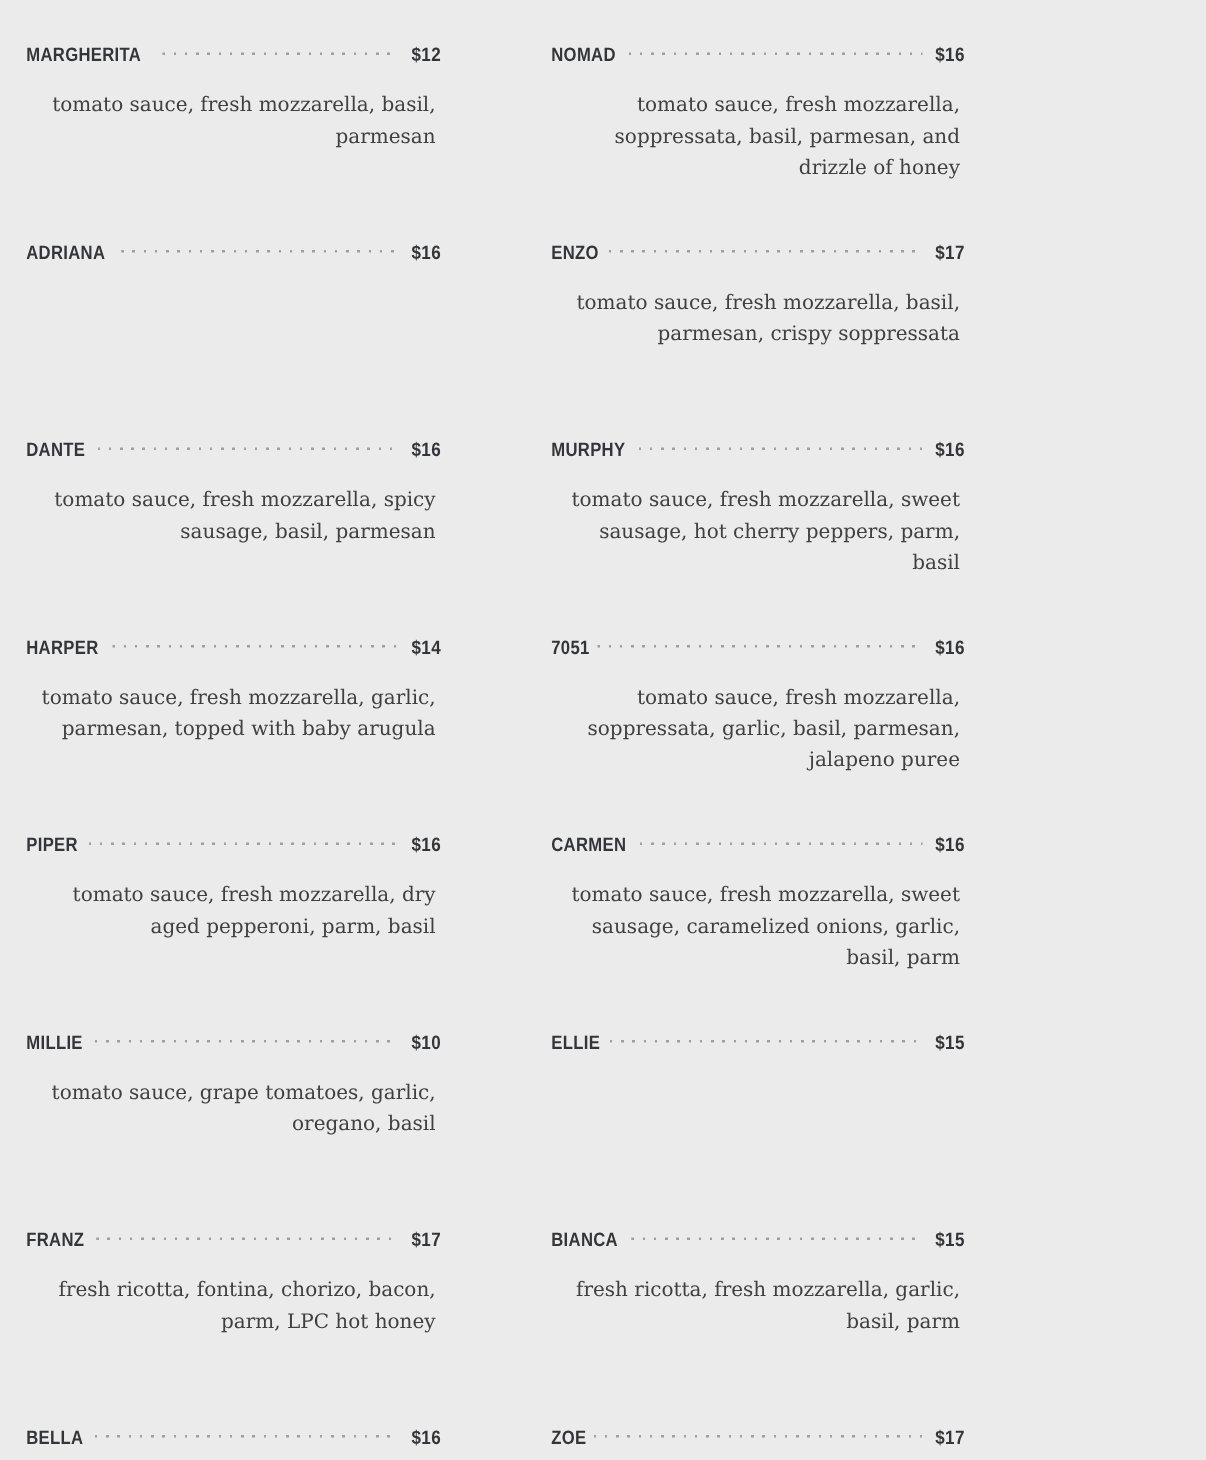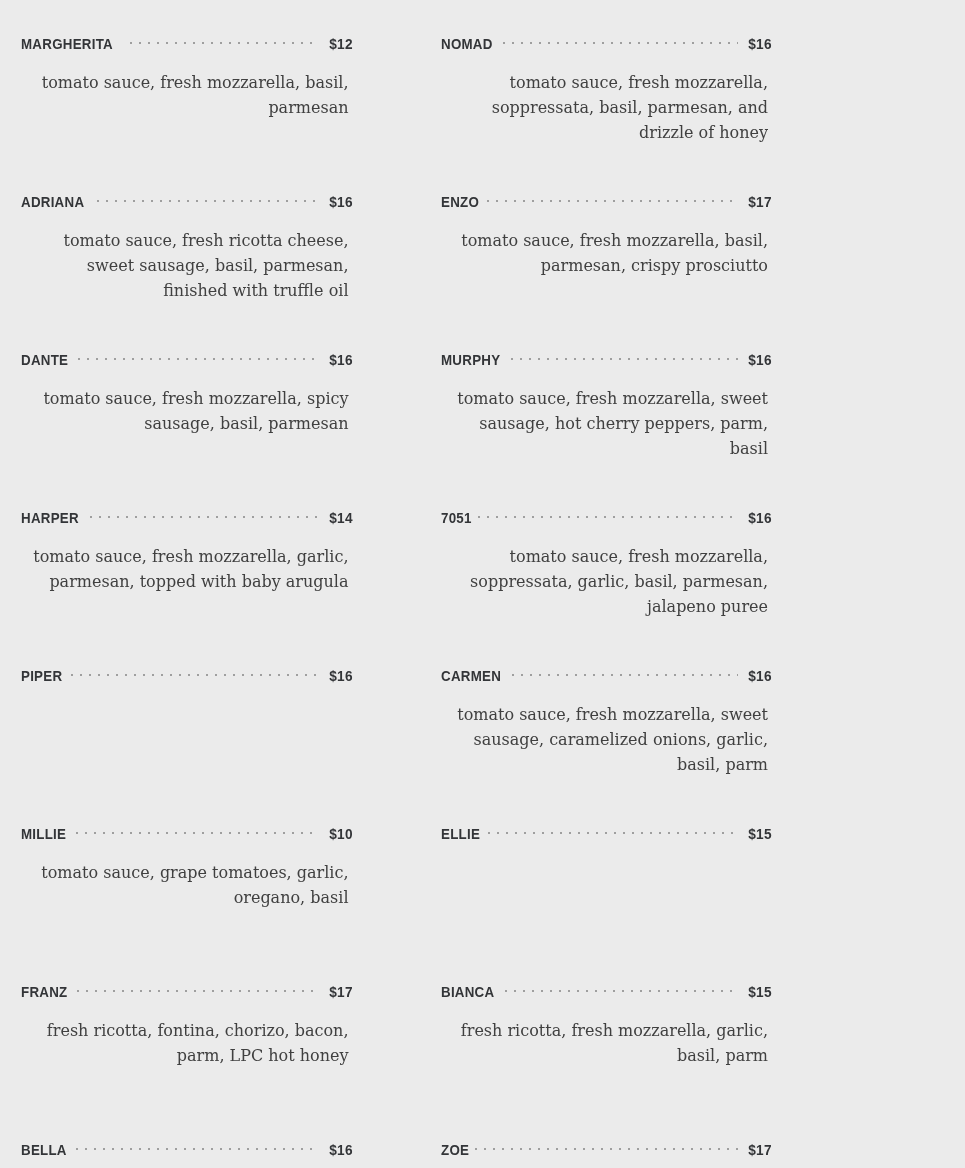--- a/index.html
+++ b/index.html
@@ -77,21 +77,20 @@
     </div>
     <p class="item-desc">tomato sauce, fresh mozzarella, basil, parmesan</p>
   </div>
 
   <div class="item">
     <div class="item-head">
       <span class="item-name">ADRIANA</span>
       <span class="leader"></span>
       <span class="item-price">$16</span>
     </div>
-    <p class="item-desc">tomato sauce, fresh ricotta cheese, sweet sausage, basil, parmesan, finished with truffle oil</p>
   </div>
 
   <div class="item">
     <div class="item-head">
       <span class="item-name">DANTE</span>
       <span class="leader"></span>
       <span class="item-price">$16</span>
     </div>
     <p class="item-desc">tomato sauce, fresh mozzarella, spicy sausage, basil, parmesan</p>
   </div>
@@ -104,20 +103,21 @@
     </div>
     <p class="item-desc">tomato sauce, fresh mozzarella, garlic, parmesan, topped with baby arugula</p>
   </div>
 
   <div class="item">
     <div class="item-head">
       <span class="item-name">PIPER</span>
       <span class="leader"></span>
       <span class="item-price">$16</span>
     </div>
+    <p class="item-desc">tomato sauce, fresh mozzarella, dry aged pepperoni, parm, basil</p>
   </div>
 
   <div class="item">
     <div class="item-head">
       <span class="item-name">MILLIE</span>
       <span class="leader"></span>
       <span class="item-price">$10</span>
     </div>
     <p class="item-desc">tomato sauce, grape tomatoes, garlic, oregano, basil</p>
   </div>
@@ -149,21 +149,21 @@
     </div>
     <p class="item-desc">tomato sauce, fresh mozzarella, soppressata, basil, parmesan, and drizzle of honey</p>
   </div>
 
   <div class="item">
     <div class="item-head">
       <span class="item-name">ENZO</span>
       <span class="leader"></span>
       <span class="item-price">$17</span>
     </div>
-    <p class="item-desc">tomato sauce, fresh mozzarella, basil, parmesan, crispy prosciutto</p>
+    <p class="item-desc">tomato sauce, fresh mozzarella, basil, parmesan, crispy soppressata</p>
   </div>
 
   <div class="item">
     <div class="item-head">
       <span class="item-name">MURPHY</span>
       <span class="leader"></span>
       <span class="item-price">$16</span>
     </div>
     <p class="item-desc">tomato sauce, fresh mozzarella, sweet sausage, hot cherry peppers, parm, basil</p>
   </div>

